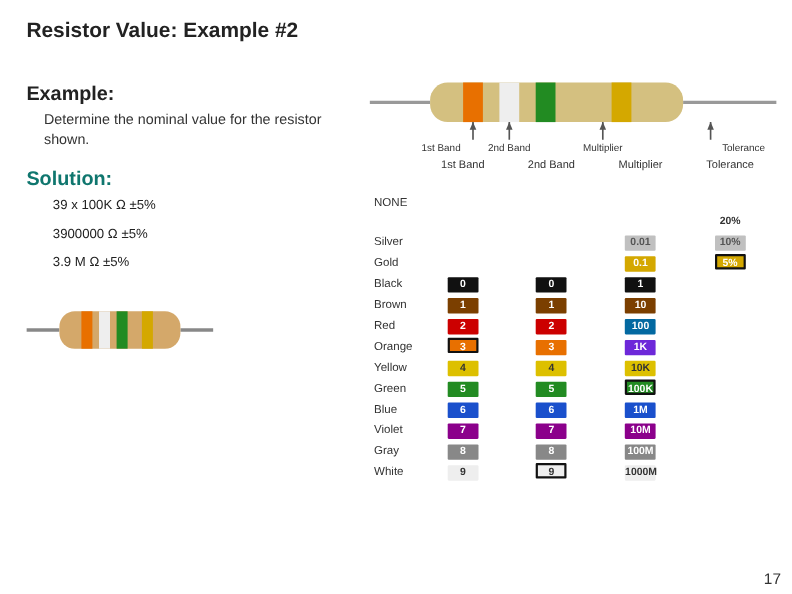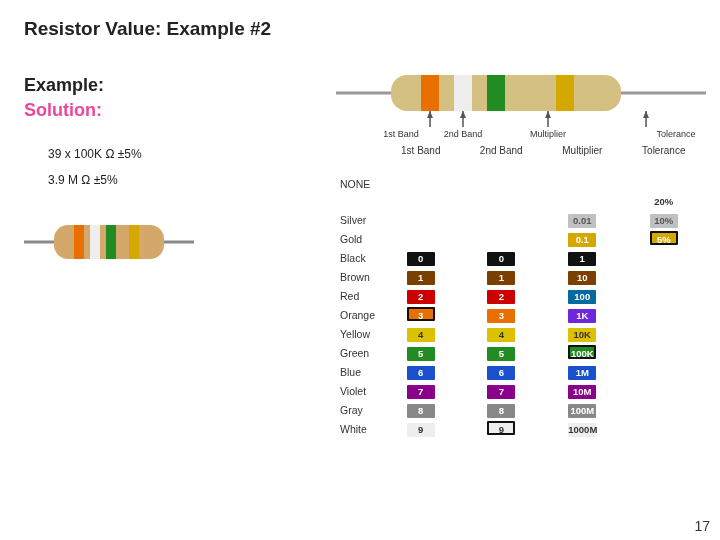--- a/index.html
+++ b/index.html
@@ -44,22 +44,22 @@
       font-size: 13px;
       color: #333;
       margin-left: 16px;
       margin-bottom: 16px;
       line-height: 1.4;
     }
 
     .solution-label {
       font-size: 18px;
       font-weight: bold;
-      color: #ec4899;
-      margin-bottom: 24px;
+      color: #0f766e;
+      margin-bottom: 4px;
     }
 
     .solution-lines {
       margin-left: 24px;
     }
 
     .solution-line {
       font-size: 12px;
       color: #222;
       margin-bottom: 8px;
@@ -158,25 +158,27 @@
   </style>
 </head>
 <body>
 
 <div class="page">
 
   <div class="title">Resistor Value: Example #2</div>
 
   <div class="left-col">
     <div class="example-label">Example:</div>
+    <div class="example-desc">Determine the nominal value for the resistor shown.</div>
 
     <div class="solution-label">Solution:</div>
     <div class="solution-lines">
 
     <div class="solution-line">39 x 100K Ω  ±5%</div>
+        <div class="solution-line">3900000 Ω  ±5%</div>
         <div class="solution-line">3.9 M Ω  ±5%</div>
       </div>
 
     <div class="resistor-img">
       <svg class="resistor-svg" viewBox="0 0 170 70">
 
         <line x1="0" y1="35" x2="30" y2="35" stroke="#888" stroke-width="3"></line>
         <line x1="140" y1="35" x2="170" y2="35" stroke="#888" stroke-width="3"></line>
 
         <rect x="30" y="18" width="110" height="34" rx="14" fill="#d4a86a"></rect>

